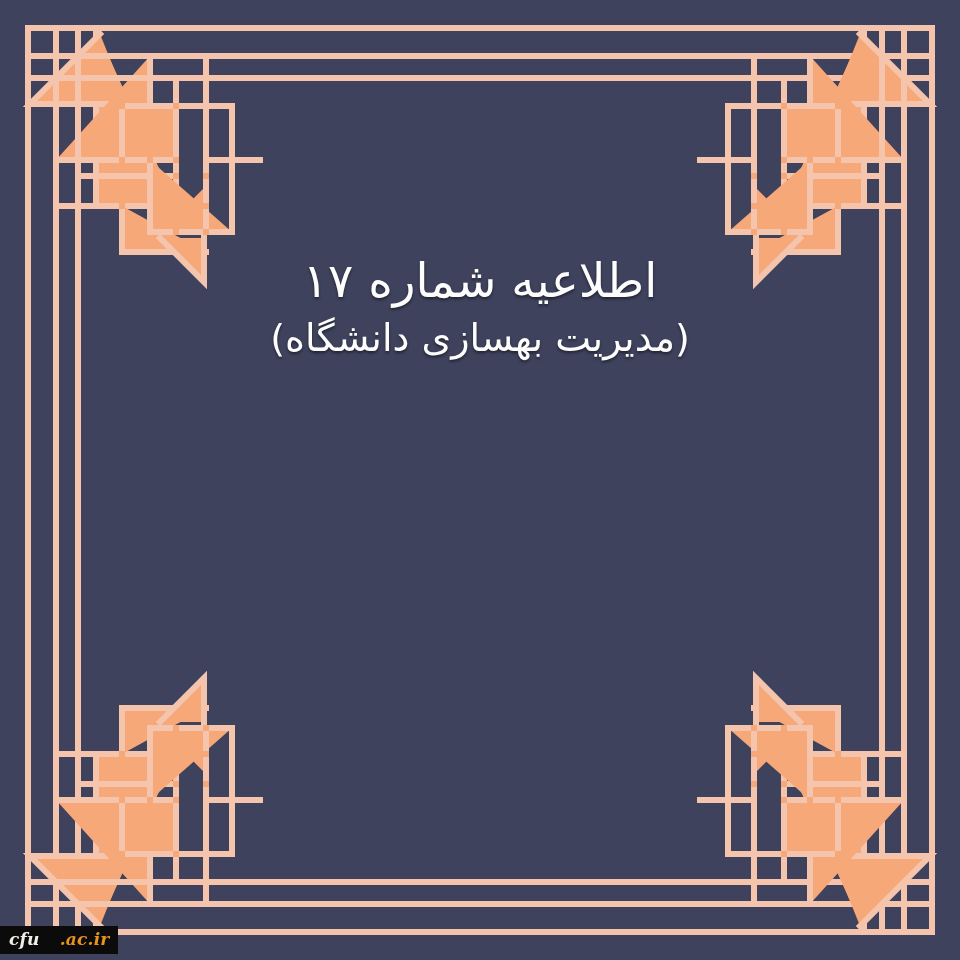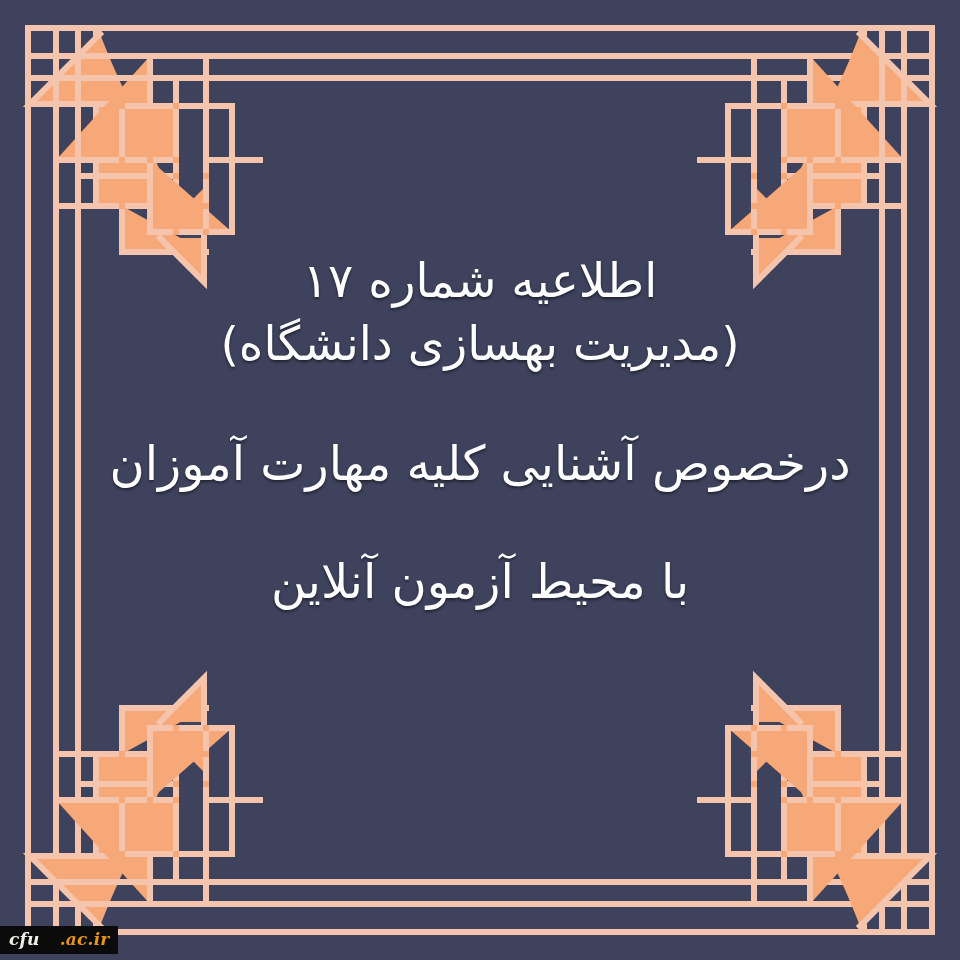--- a/index.html
+++ b/index.html
@@ -33,21 +33,21 @@
   .block{margin:0;}
   .title-block{margin-bottom:56px;}
   .line{
     display:block;
     white-space:nowrap;
     color:#fdfdfd;
     text-shadow:0 2px 3px rgba(0,0,0,.45);
     font-weight:400;
   }
   .l1{font-size:47px;line-height:1.34;}
-  .l2{font-size:47px;line-height:1.34;}
+  .l2{font-size:38px;line-height:1.34;}
   .l3{font-size:48px;line-height:1.3;margin-bottom:56px;}
   .l4{font-size:48px;line-height:1.3;}
   #watermark{
     position:absolute;
     left:0;bottom:6px;
     background:#0b0b0c;
     padding:5px 9px 6px 9px;
     font-family:"DejaVu Serif","Liberation Serif",serif;
     font-style:italic;
     font-weight:700;
@@ -138,22 +138,18 @@
     </g>
   </svg>
 
   <div id="content">
 
     <div class="block title-block">
       <span class="line l1" style="color: rgb(253, 253, 253);">اطلاعیه شماره ۱۷</span>
       <span class="line l2" style="color: rgb(253, 253, 253);">(مدیریت بهسازی دانشگاه)</span>
     </div>
 
-    <div class="block body-block">
-      <span class="line l3" style="color: rgb(253, 253, 253);">درخصوص آشنایی کلیه مهارت آموزان</span>
-      <span class="line l4" style="color: rgb(253, 253, 253);">با محیط آزمون آنلاین</span>
-    </div>
 
   </div>
 
   <div id="watermark" style="background: rgb(11, 11, 12);"><span class="wm-a" style="color: rgb(242, 239, 230);">cfu</span><span class="wm-b" style="color: rgb(232, 148, 28); margin-left: 20px;">.ac.ir</span></div>
 
 </div>
 
 </body></html>

